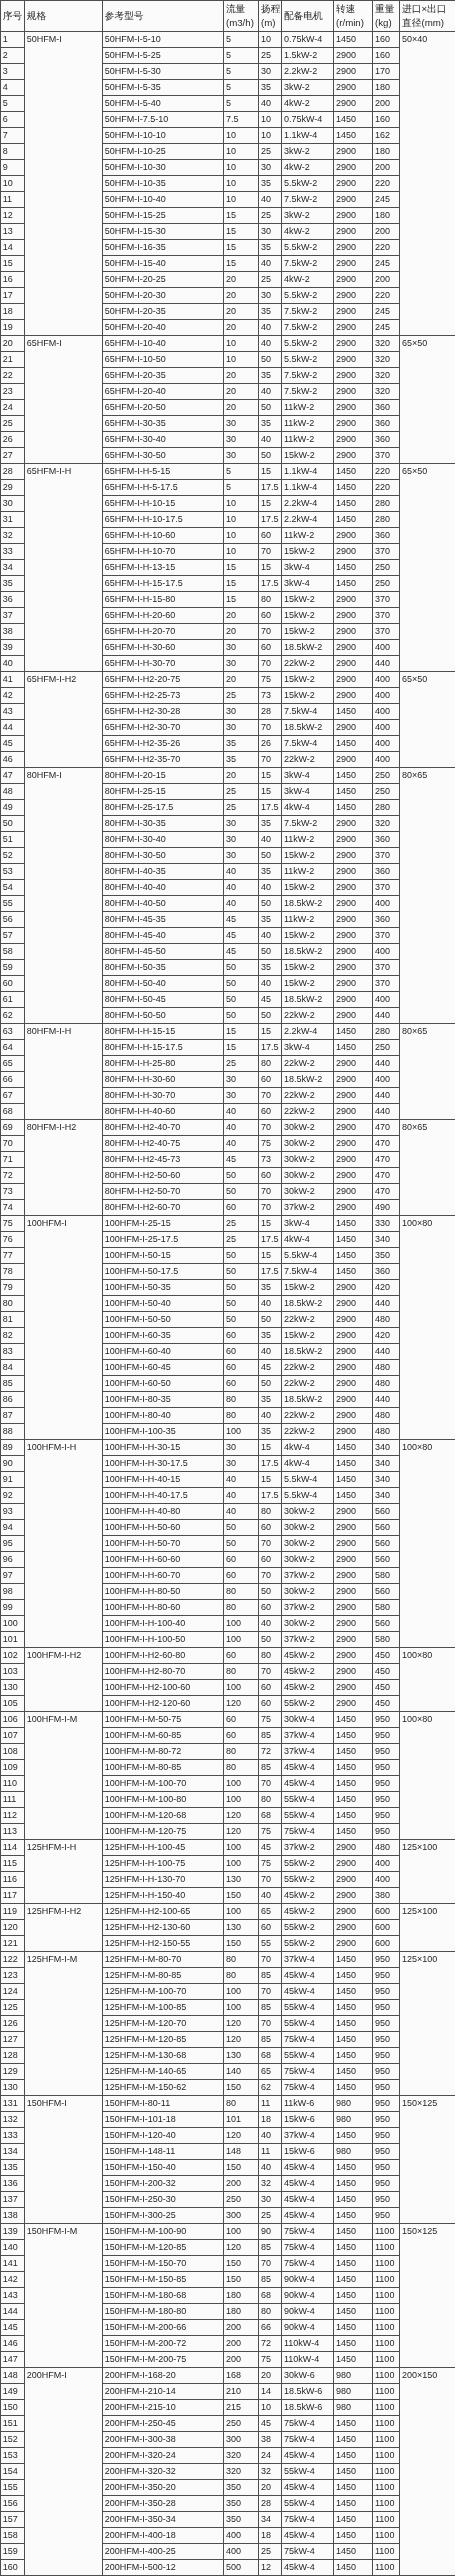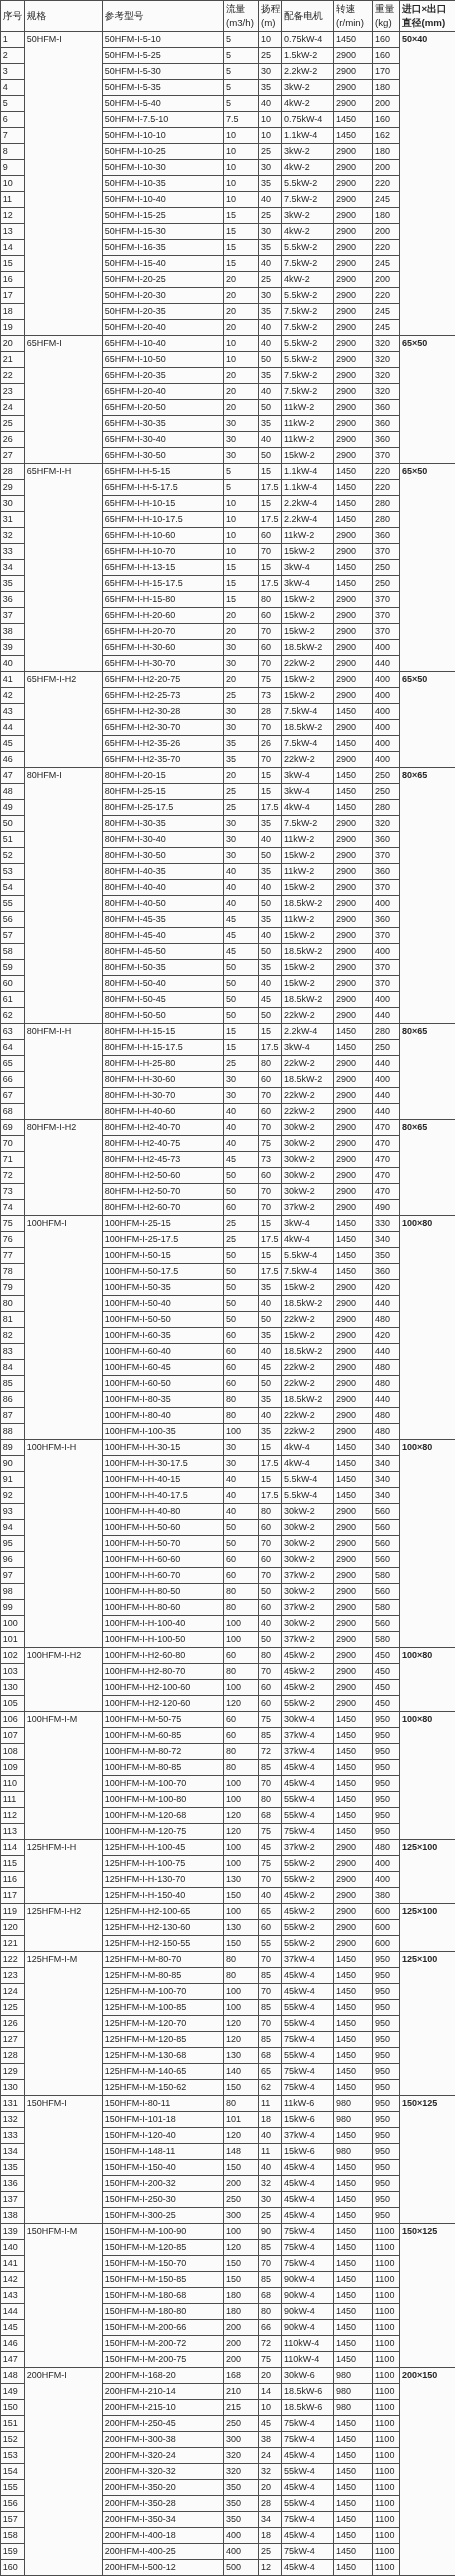--- a/index.html
+++ b/index.html
@@ -20,21 +20,21 @@
     font-weight:normal;
     overflow:hidden;
     white-space:nowrap;
     line-height:1.15;
   }
   table.spec thead tr{height:31px;margin-top:12px;}
   table.spec thead th{border-bottom:1.1px solid #4d4d4d;font-size:9.7px;}
   table.spec thead th .hline{line-height:14.2px;}
   table.spec tbody tr{height:16px;}
   table.spec tr.group-start td{border-top:1.1px solid #4d4d4d;}
-  table.spec td.cell-diameter, table.spec th.col-diameter{border-right:none;font-weight:bold;}
+  table.spec td.cell-diameter, table.spec th.col-diameter{border-right:none;}
   table.spec td.cell-spec, table.spec td.cell-diameter{vertical-align:top;padding-top:1.7px;}
 </style>
 </head>
 <body>
 
 <div class="sheet">
   <table class="spec">
     <colgroup>
       <col style="width:24px">
       <col style="width:78px">

